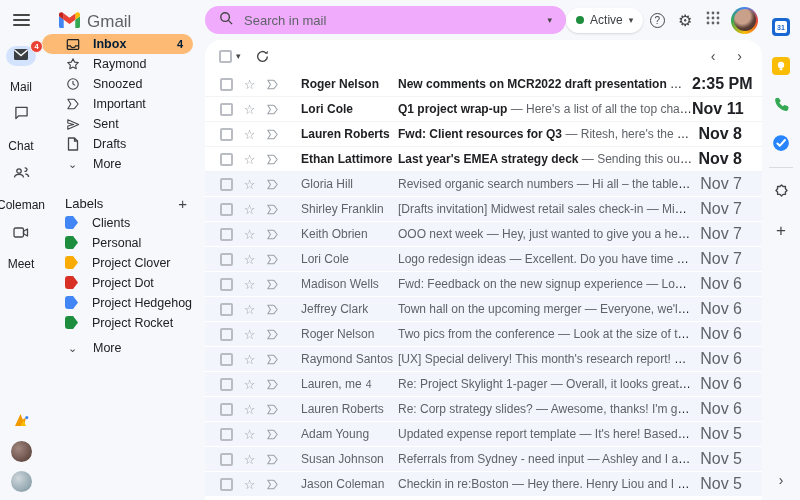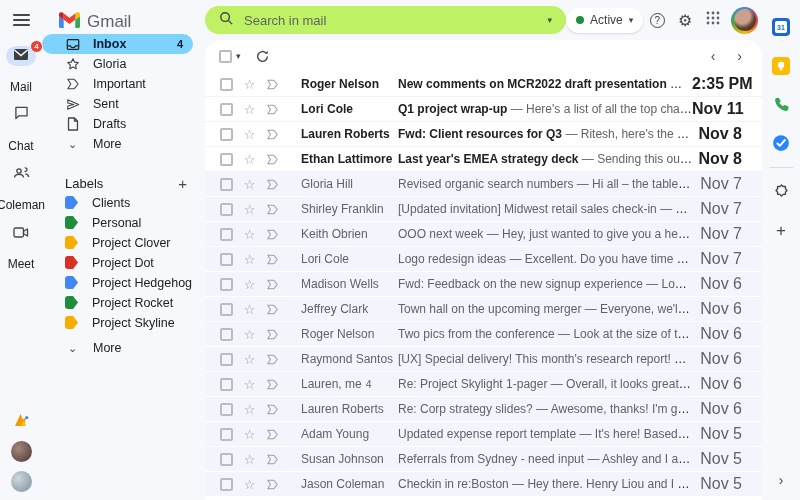--- a/index.html
+++ b/index.html
@@ -21,32 +21,32 @@
   .mini-avatar.a1 { background:radial-gradient(circle at 35% 35%, #a1887f, #4e342e); }
   .mini-avatar.a2 { background:radial-gradient(circle at 35% 35%, #cfd8dc, #78909c); }
 
   
   .sidebar { width:163px; flex:none; padding-top:10px; }
   .brand { display:flex; align-items:center; gap:7px; padding-left:17px; height:24px; }
   .brand-text { font-size:17px; color:#5f6368; }
   .compose { margin:15px 0 12px 15px; height:28px; width:80px; background:#c2e7ff; border:none; border-radius:13px; display:flex; align-items:center; gap:7px; padding:0 11px; font-size:12px; font-weight:700; color:#001d35; box-shadow:0 1px 2px rgba(60,64,67,.2); cursor:pointer; font-family:inherit; }
   .nav-item { height:20px; display:flex; align-items:center; padding-left:23px; padding-right:10px; margin-right:12px; font-size:12.5px; color:#202124; border-radius:10px; cursor:pointer; }
   .nav-item .nicon { width:15px; height:15px; margin-right:13px; flex:none; display:flex; align-items:center; justify-content:center; }
-  .nav-item.active { background:#7dd3fc; font-weight:700; color:#001d35; }
+  .nav-item.active { background:#fdba74; font-weight:700; color:#001d35; }
   .nav-count { margin-left:auto; font-size:11px; font-weight:700; }
   .labels-header { display:flex; align-items:center; height:26px; margin-top:16px; padding-left:23px; padding-right:18px; font-size:13px; color:#202124; }
   .labels-plus { margin-left:auto; font-size:15px; color:#444746; cursor:pointer; line-height:1; }
   .label-item { height:20px; display:flex; align-items:flex-start; padding-left:23px; font-size:12.5px; color:#202124; cursor:pointer; }
   .tag { width:13px; height:13px; margin-right:14px; flex:none; border-radius:3px; clip-path:polygon(0 0,62% 0,100% 50%,62% 100%,0 100%); }
   .chev { font-size:11px; color:#444746; }
 
   
   .main { flex:1; min-width:0; display:flex; flex-direction:column; }
   .topbar { height:40px; flex:none; display:flex; align-items:center; padding-right:4px; }
-  .search { width:362px; height:28px; background:#bef264; border-radius:14px; display:flex; align-items:center; gap:10px; padding:0 14px; }
+  .search { width:362px; height:28px; background:#f0abfc; border-radius:14px; display:flex; align-items:center; gap:10px; padding:0 14px; }
   .search input { flex:1; border:none; background:transparent; outline:none; font-size:13px; color:#202124; font-family:inherit; }
   .search input::placeholder { color:#5f6368; }
   .caret { font-size:9px; color:#444746; }
   .status-pill { margin-left:auto; height:25px; background:#fff; border-radius:13px; display:flex; align-items:center; gap:6px; padding:0 10px; font-size:12px; color:#3c4043; box-shadow:0 1px 2px rgba(60,64,67,.18); cursor:pointer; }
   .status-dot { width:8px; height:8px; border-radius:50%; background:#1e8e3e; }
   .topbtn { width:28px; height:28px; display:flex; align-items:center; justify-content:center; color:#444746; cursor:pointer; }
   .help-circ { width:15px; height:15px; border:1.5px solid #444746; border-radius:50%; font-size:10px; display:flex; align-items:center; justify-content:center; color:#444746; }
   .gear { font-size:16px; }
   .avatar-ring { width:27px; height:27px; border-radius:50%; background:conic-gradient(#4285f4,#ea4335,#fbbc04,#34a853,#4285f4); display:flex; align-items:center; justify-content:center; margin-left:4px; cursor:pointer; }
   .avatar { width:22px; height:22px; border-radius:50%; background:radial-gradient(circle at 38% 32%, #c9a18a 0 38%, #5d4037 60%, #3e2723); }
@@ -184,23 +184,32 @@
       <span>Inbox</span>
       <span class="nav-count">4</span>
     </div>
 
     <div class="nav-item">
       <span class="nicon">
         <svg width="14" height="14" viewBox="0 0 16 16">
             <path d="M8 2l1.8 3.8 4.2.6-3 2.9.7 4.1L8 11.5l-3.7 1.9.7-4.1-3-2.9 4.2-.6z" fill="none" stroke="#444746" stroke-width="1.3" stroke-linejoin="round"></path>
           </svg>
       </span>
-      <span>Gloria</span>
-    </div>
-
+      <span>Raymond</span>
+    </div>
+
+    <div class="nav-item">
+      <span class="nicon">
+        <svg width="14" height="14" viewBox="0 0 16 16">
+            <circle cx="8" cy="8" r="6" fill="none" stroke="#444746" stroke-width="1.3"></circle>
+            <path d="M8 4.5V8l2.4 1.6" fill="none" stroke="#444746" stroke-width="1.3"></path>
+          </svg>
+      </span>
+      <span>Snoozed</span>
+    </div>
 
     <div class="nav-item">
       <span class="nicon">
         <svg width="14" height="12" viewBox="0 0 16 14">
             <path d="M2 1.5h6.8c.5 0 1 .2 1.3.6L14 7l-3.9 4.9c-.3.4-.8.6-1.3.6H2l3.4-5.5z" fill="none" stroke="#444746" stroke-width="1.3" stroke-linejoin="round"></path>
           </svg>
       </span>
       <span>Important</span>
     </div>
 
@@ -256,24 +265,20 @@
       <div class="label-item">
         <span class="tag" style="background: rgb(66, 133, 244);"></span>
         <span>Project Hedgehog</span>
       </div>
 
       <div class="label-item">
         <span class="tag" style="background: rgb(30, 142, 62);"></span>
         <span>Project Rocket</span>
       </div>
 
-      <div class="label-item">
-        <span class="tag" style="background: rgb(249, 171, 0);"></span>
-        <span>Project Skyline</span>
-      </div>
 
     <div class="nav-item" style="margin-top:2px;">
       <span class="nicon chev">⌄</span>
       <span>More</span>
     </div>
   </div>
 
   <div class="main">
     <div class="topbar">
       <div class="search">
@@ -404,21 +409,21 @@
 
           <div class="row read">
             <span class="cbx"></span>
             <span class="star">☆</span>
             <span class="imp">
               <svg width="13" height="11" viewBox="0 0 16 14">
                 <path d="M2 1.5h6.8c.5 0 1 .2 1.3.6L14 7l-3.9 4.9c-.3.4-.8.6-1.3.6H2l3.4-5.5z" fill="none" stroke="#9aa0a6" stroke-width="1.3" stroke-linejoin="round"></path>
               </svg>
             </span>
             <span class="senderwrap"><span class="sender">Shirley Franklin</span><span class="thread-count"></span></span>
-            <span class="subjwrap"><span class="subj">[Updated invitation] Midwest retail sales check-in</span><span class="snip"> — Midwest retail sales check-...</span></span>
+            <span class="subjwrap"><span class="subj">[Drafts invitation] Midwest retail sales check-in</span><span class="snip"> — Midwest retail sales check-...</span></span>
             <span class="time">Nov 7</span>
           </div>
 
           <div class="row read">
             <span class="cbx"></span>
             <span class="star">☆</span>
             <span class="imp">
               <svg width="13" height="11" viewBox="0 0 16 14">
                 <path d="M2 1.5h6.8c.5 0 1 .2 1.3.6L14 7l-3.9 4.9c-.3.4-.8.6-1.3.6H2l3.4-5.5z" fill="none" stroke="#9aa0a6" stroke-width="1.3" stroke-linejoin="round"></path>
               </svg>

